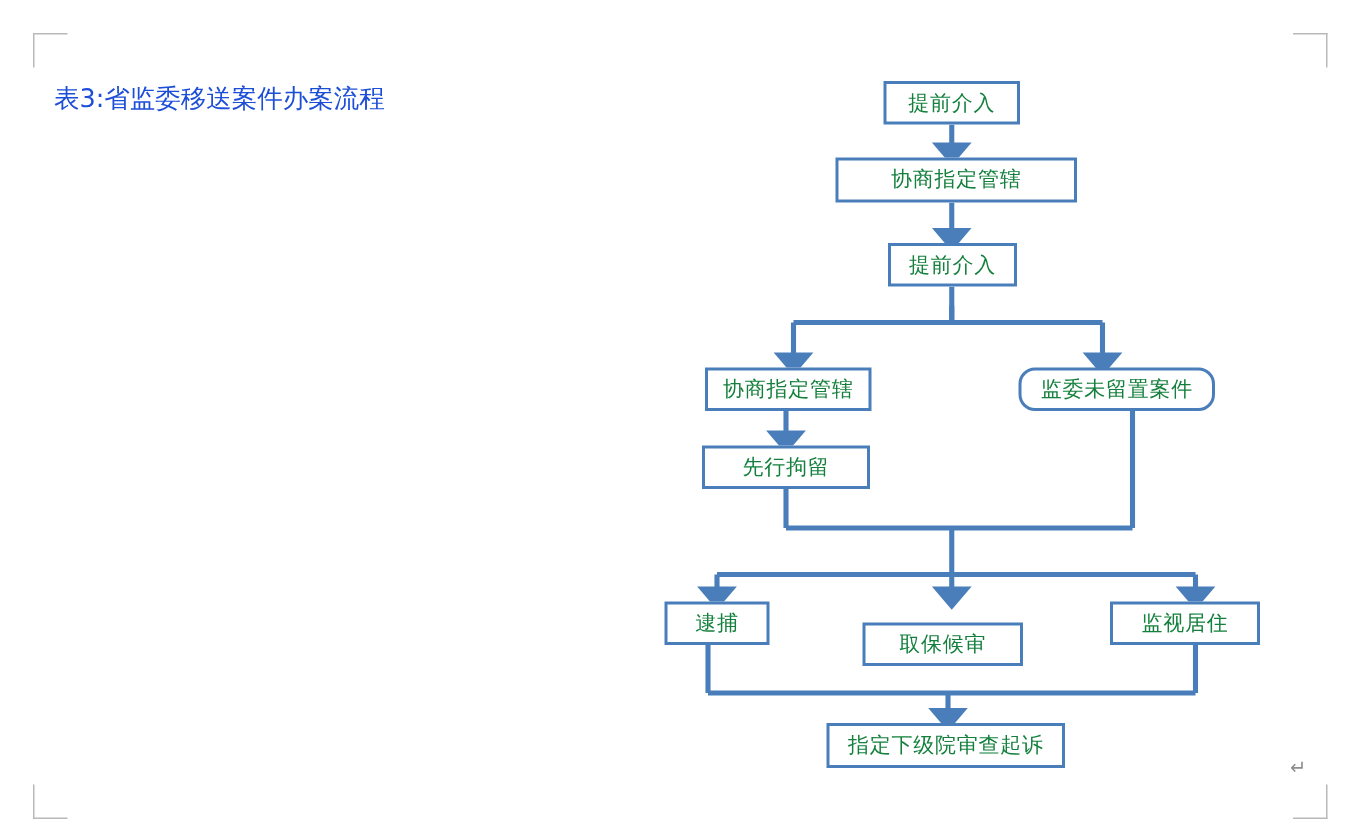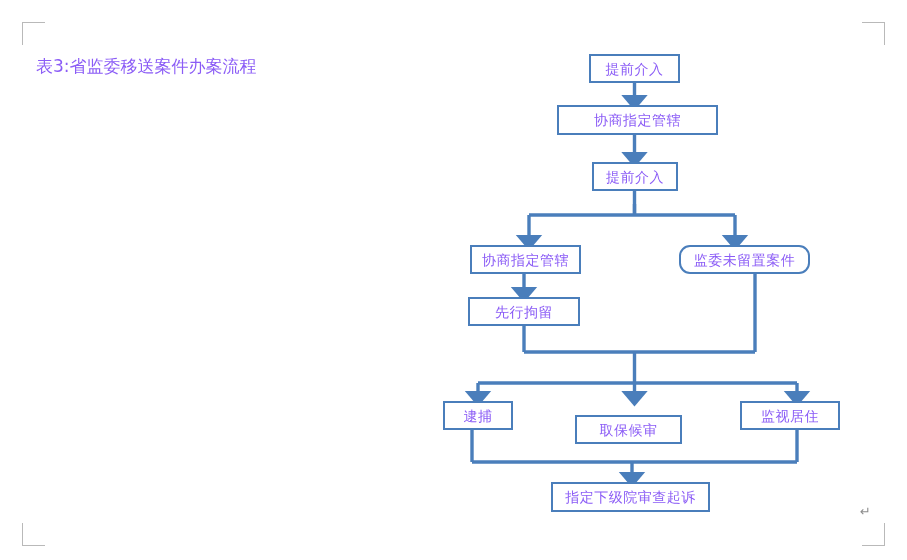--- a/index.html
+++ b/index.html
@@ -33,41 +33,41 @@
   .corner.bl { bottom: 14px; left: 22px;  border-left-width: 1px;  border-bottom-width: 1px; }
   .corner.br { bottom: 14px; right: 22px; border-right-width: 1px; border-bottom-width: 1px; }
 
   
   .doc-title {
     position: absolute;
     left: 36px;
     top: 55px;
     font-size: 17px;
     line-height: 22px;
-    color: #8b5cf6;
+    color: #1d4ed8;
     white-space: nowrap;
     font-family: "DejaVu Sans", "Liberation Sans", sans-serif;
   }
 
   
   .para-mark {
     position: absolute;
     left: 860px;
     top: 504px;
     font-size: 13px;
     color: #8d8d8d;
   }
 
   
   .node {
     position: absolute;
     box-sizing: border-box;
     border: 2px solid #4a7ebb;
     background: #ffffff;
-    color: #8b5cf6;
+    color: #15803d;
     font-size: 14px;
     line-height: 1;
     display: flex;
     align-items: center;
     justify-content: center;
     white-space: nowrap;
     font-family: "DejaVu Sans", "Liberation Sans", sans-serif;
     letter-spacing: 0.5px;
   }
 

